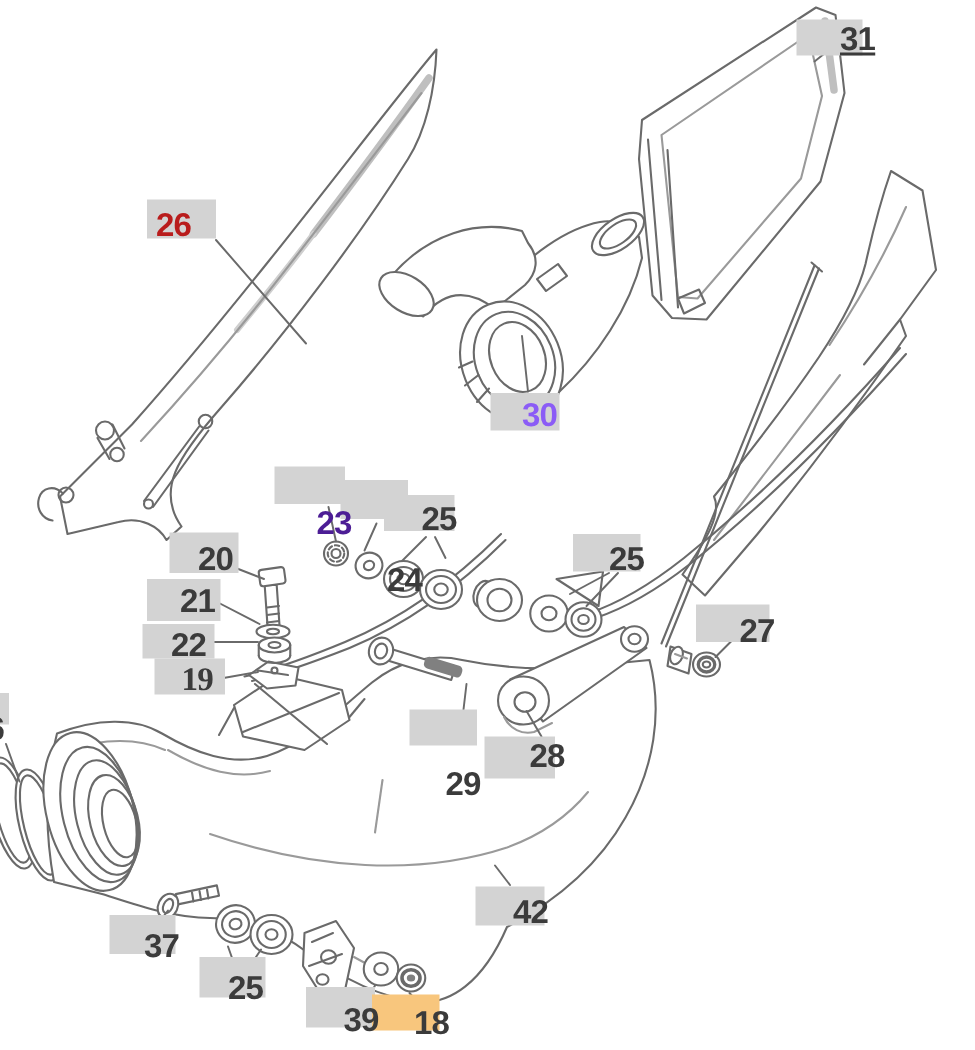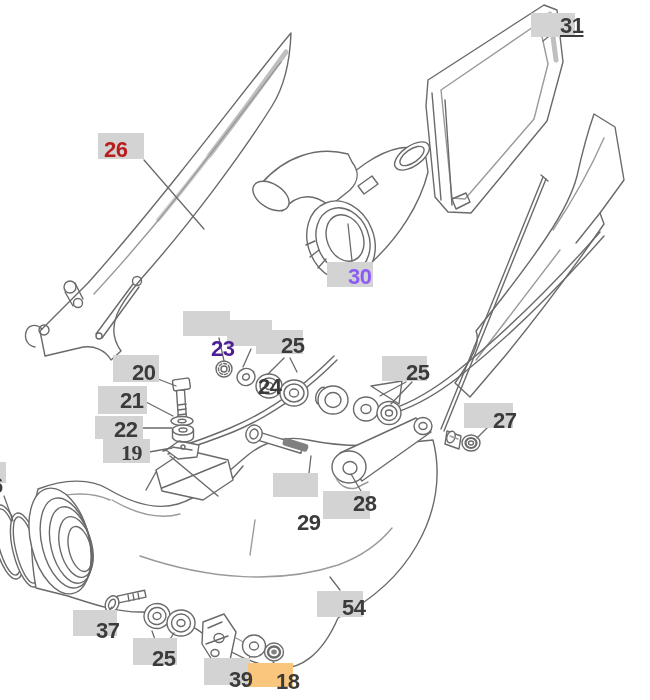--- a/index.html
+++ b/index.html
@@ -279,21 +279,21 @@
       <div class="co-num" style="left: 121px; top: 442px; color: rgb(59, 59, 59); font-family: Liberation Serif, serif;">19</div>
       <div class="co-box" style="left: 273px; top: 473px; width: 45px; height: 24px; background: rgb(211, 211, 211);"></div>
       <div class="co-num" style="left: 297px; top: 474px; color: rgb(59, 59, 59); margin-top: 38px;">29</div>
       <div class="co-box" style="left: 323px; top: 491px; width: 47px; height: 28px; background: rgb(211, 211, 211);"></div>
       <div class="co-num" style="left: 353px; top: 493px; color: rgb(59, 59, 59);">28</div>
       <div class="co-box" style="left: 382px; top: 356px; width: 45px; height: 25px; background: rgb(211, 211, 211);"></div>
       <div class="co-num" style="left: 406px; top: 362px; color: rgb(59, 59, 59);">25</div>
       <div class="co-box" style="left: 464px; top: 403px; width: 49px; height: 25px; background: rgb(211, 211, 211);"></div>
       <div class="co-num" style="left: 493px; top: 410px; color: rgb(59, 59, 59);">27</div>
       <div class="co-box" style="left: 317px; top: 591px; width: 46px; height: 26px; background: rgb(211, 211, 211);"></div>
-      <div class="co-num" style="left: 342px; top: 597px; color: rgb(59, 59, 59);">54</div>
+      <div class="co-num" style="left: 342px; top: 597px; color: rgb(59, 59, 59);">42</div>
       <div class="co-box" style="left: 73px; top: 610px; width: 44px; height: 26px; background: rgb(211, 211, 211);"></div>
       <div class="co-num" style="left: 96px; top: 620px; color: rgb(59, 59, 59);">37</div>
       <div class="co-box" style="left: 133px; top: 638px; width: 44px; height: 27px; background: rgb(211, 211, 211);"></div>
       <div class="co-num" style="left: 152px; top: 648px; color: rgb(59, 59, 59);">25</div>
       <div class="co-box" style="left: 204px; top: 658px; width: 46px; height: 27px; background: rgb(211, 211, 211);"></div>
       <div class="co-num" style="left: 229px; top: 669px; color: rgb(59, 59, 59); text-align: right;">39</div>
       <div class="co-box" style="left: 248px; top: 663px; width: 45px; height: 24px; background: rgb(248, 198, 125);"></div>
       <div class="co-num" style="left: 276px; top: 671px; color: rgb(59, 59, 59);">18</div>
     </div>
 </div>

